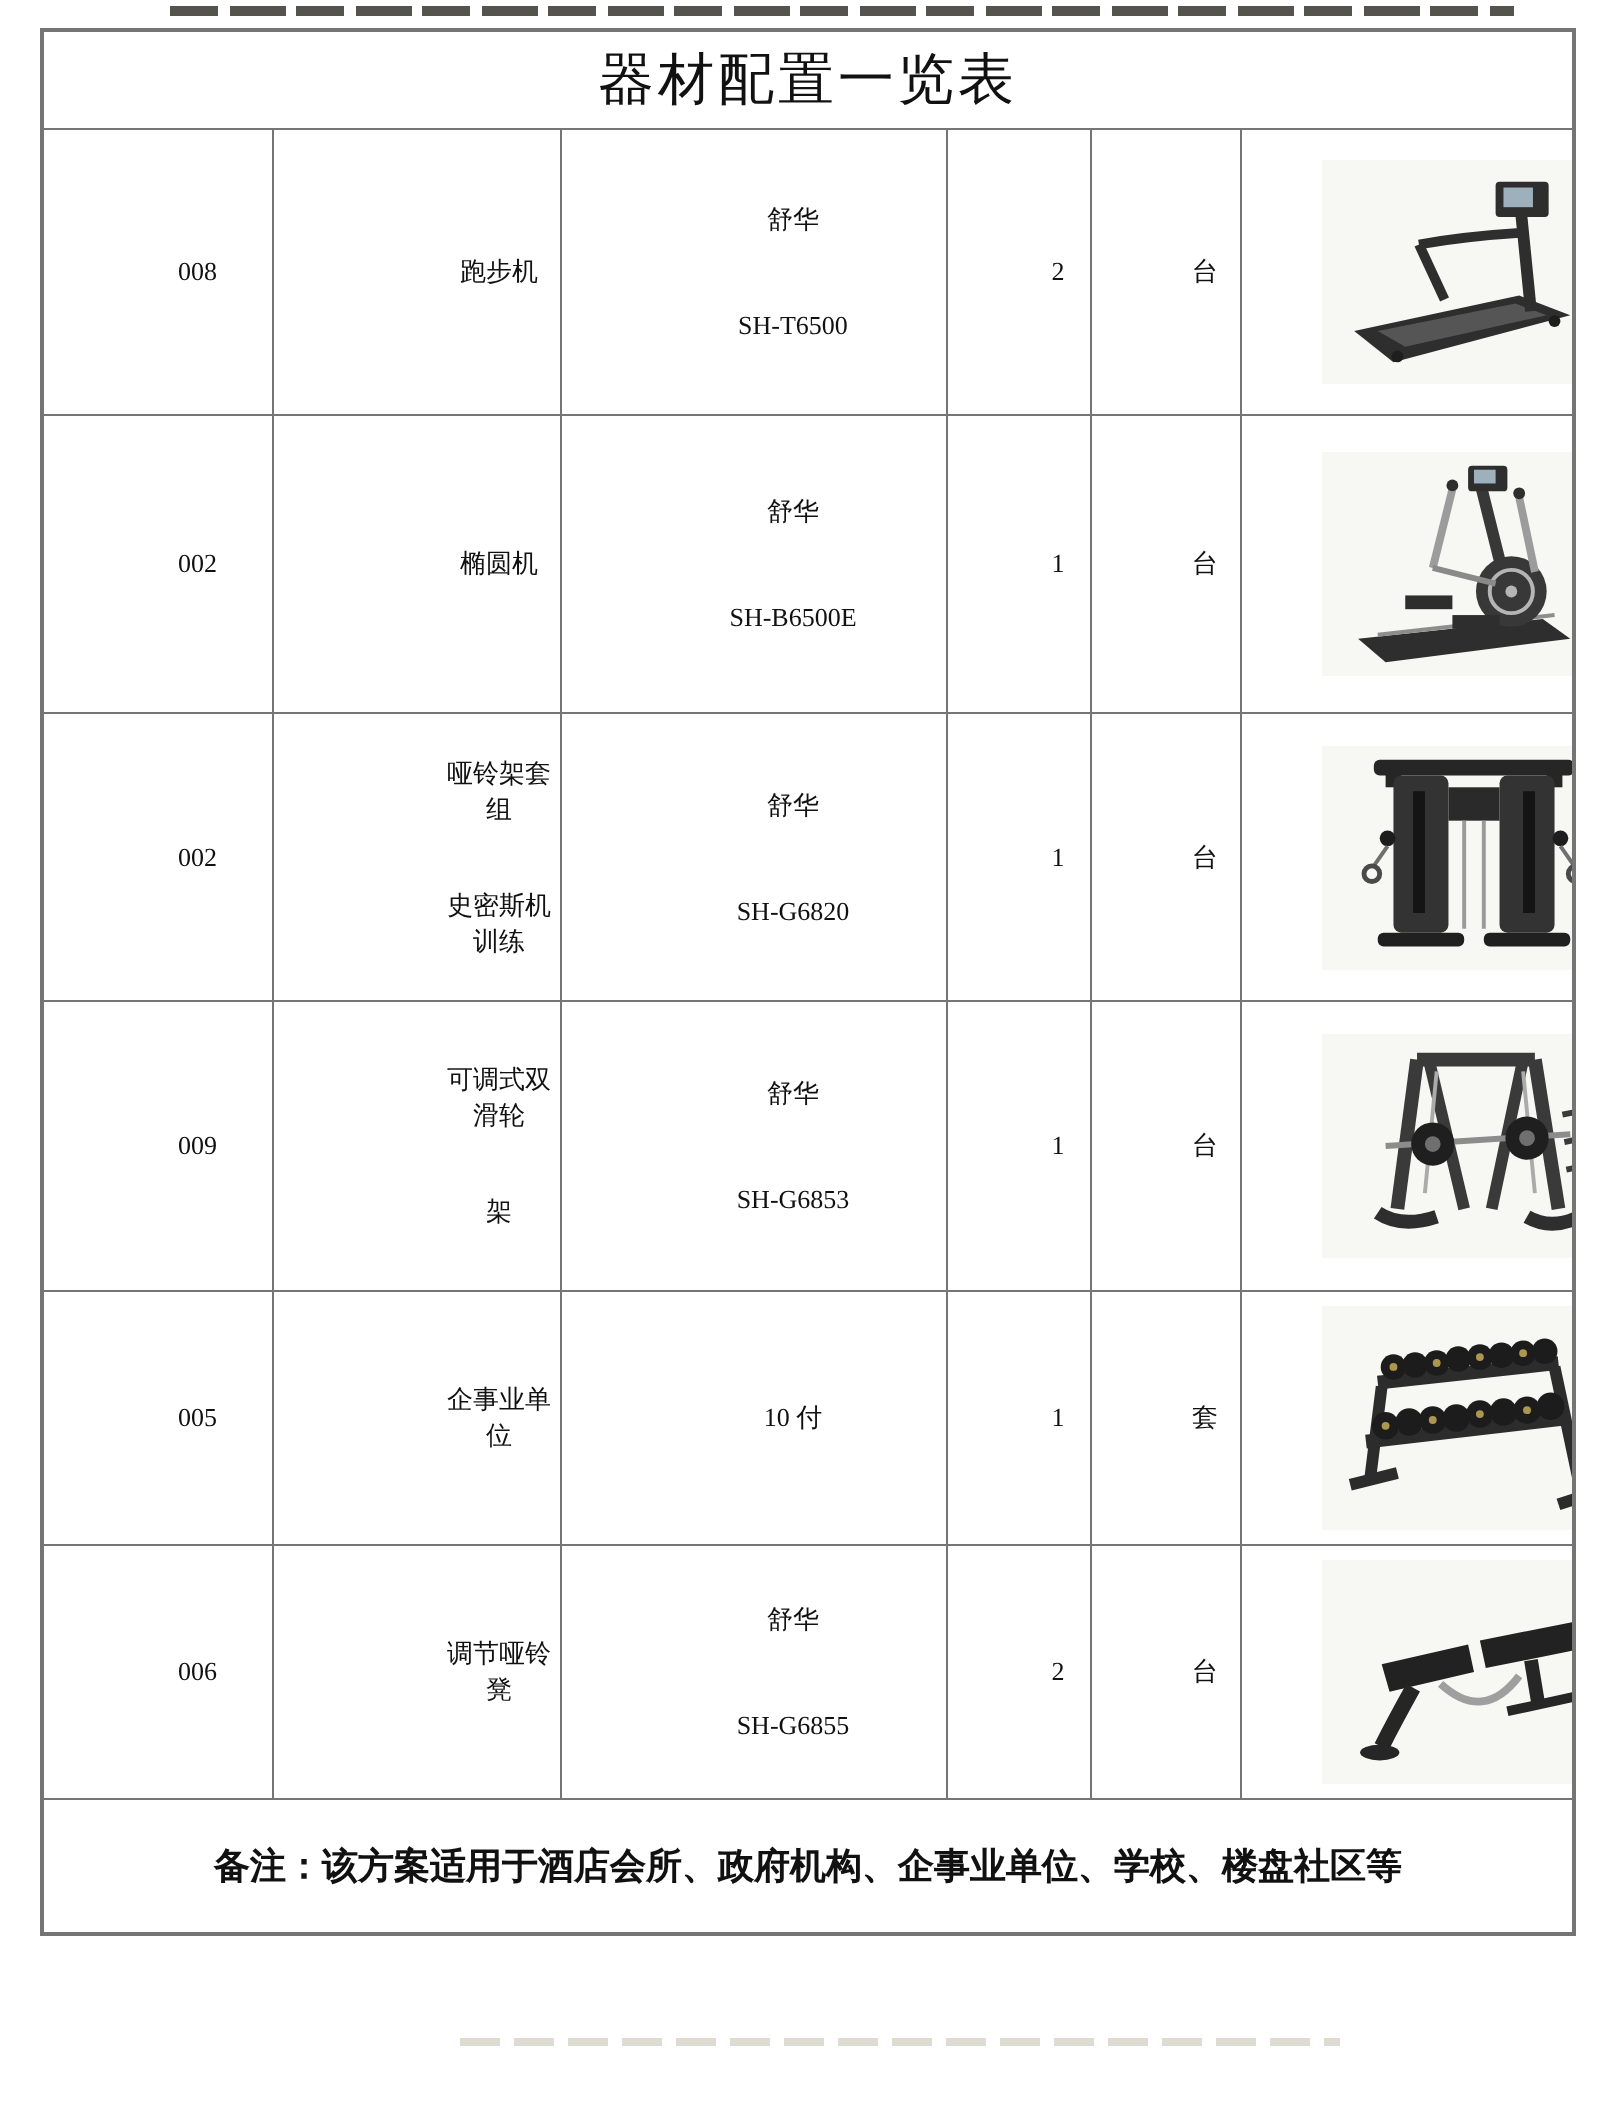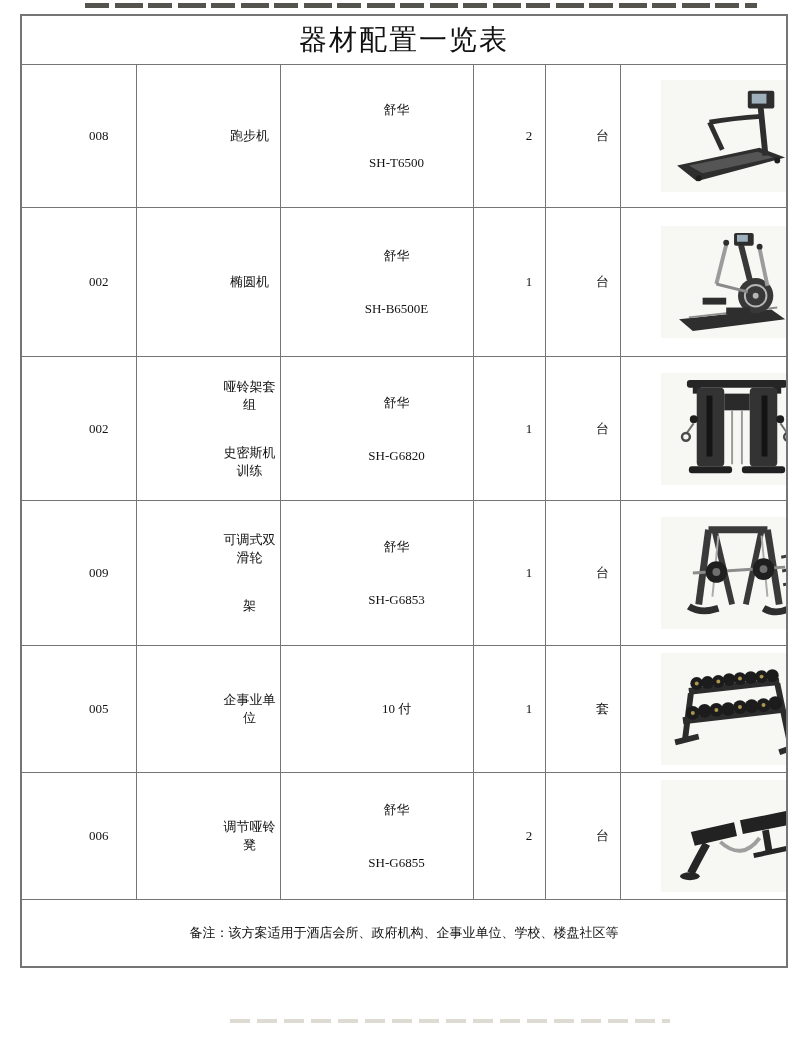--- a/index.html
+++ b/index.html
@@ -27,21 +27,21 @@
   }
   .title-row th{height:48px;font-size:28px;font-weight:normal;letter-spacing:2px;}
   .header-row th{height:61px;font-size:17px;font-weight:bold;}
   #rows td{font-size:13px;padding-left:40px;}
   #rows tr:nth-child(1){height:143px;}
   #rows tr:nth-child(2){height:149px;}
   #rows tr:nth-child(3){height:144px;}
   #rows tr:nth-child(4){height:145px;}
   #rows tr:nth-child(5){height:127px;}
   #rows tr:nth-child(6){height:127px;}
-  .note-row td{height:66px;font-size:13px;font-weight:normal;}
+  .note-row td{height:66px;font-size:18px;font-weight:bold;}
   .lines{display:flex;flex-direction:column;align-items:center;justify-content:center;}
   .name-lines{gap:30px;margin-left:43px;}
   .model-lines{gap:36px;}
   .photo{
     width:152px;height:112px;margin:0 auto;background:#f7f7f4;
     display:flex;align-items:center;justify-content:center;
   }
   .photo svg{display:block;width:150px;height:110px;}
 </style>
 </head>

